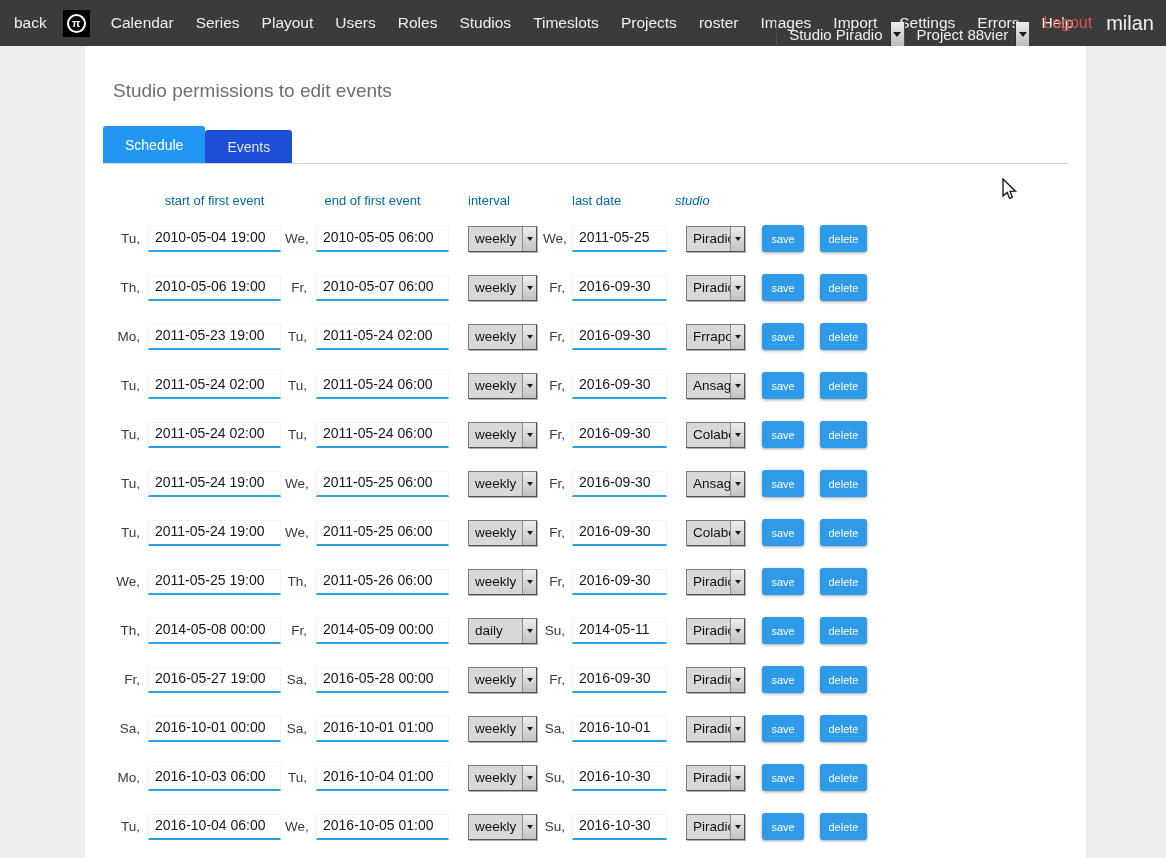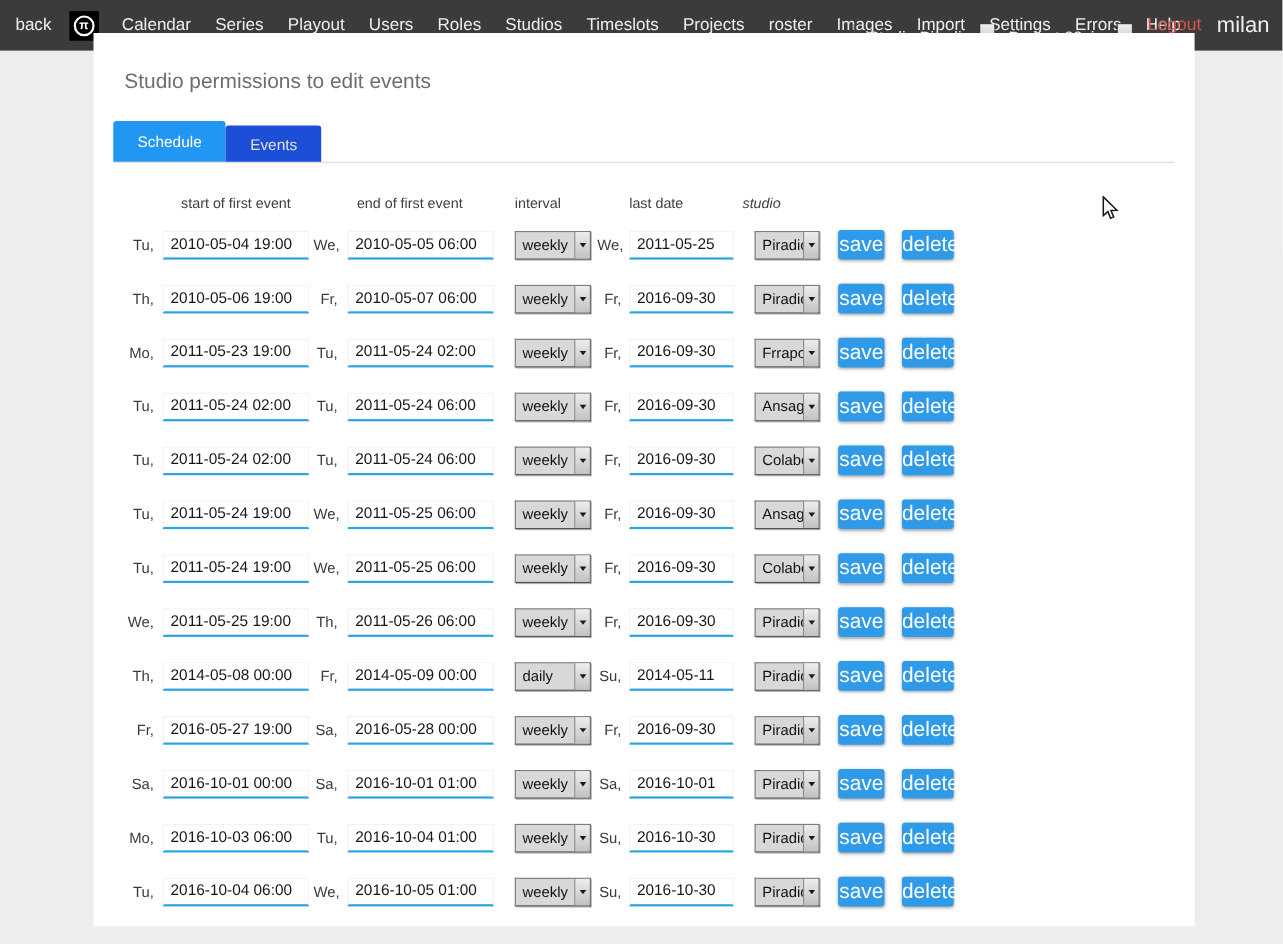--- a/index.html
+++ b/index.html
@@ -34,37 +34,37 @@
   .nav-strip {
     width:14px; background:linear-gradient(#ececec,#bdbdbd);
     border-left:1px solid #2e2e2e; display:flex; align-items:center; justify-content:center;
   }
   .tri { width:0; height:0; border-left:4px solid transparent; border-right:4px solid transparent; border-top:5px solid #1a1a1a; }
   .nav-logout { color:#d9534f; font-size:16px; padding:0 10px 0 14px; display:flex; align-items:center; }
   .nav-user { font-size:20px; padding:0 12px 0 4px; display:flex; align-items:center; }
 
   
   .card {
-    position:absolute; left:85px; top:30px; width:1001px; height:812px;
+    position:absolute; left:85px; top:46px; width:1001px; height:812px;
     background:#fff;
   }
   .page-title { margin:34px 0 0 28px; font-size:19px; color:#6e6e6e; }
 
   .tabs { display:flex; margin:24px 0 0 18px; align-items:flex-end; height:37px;text-align:right; }
   .tab {
     padding:0 22px; display:flex; align-items:center; font-size:14px;
     border-radius:3px 3px 0 0; cursor:pointer; height:37px;
   }
   .tab.active { background:#2196f3; color:#fff; }
   .tab.inactive { background:#1d4ed8; color:#e3e3e3; height:33px; }
   .tab-line { height:1px; background:#d8d8d8; margin:0 18px; }
 
   
   .table { padding-left:18px; }
-  .thead { display:flex; margin-top:22px; height:28px; align-items:center; font-size:13px; color:#404040; }
+  .thead { display:flex; margin-top:22px; height:28px; align-items:center; font-size:13px; color:#0369a1; }
   .hdr-start   { width:133px; margin-left:45px; text-align:center; }
   .hdr-end     { width:133px; margin-left:35px; text-align:center; position:relative; left:-10px; }
   .hdr-interval{ width:69px;  margin-left:19px; }
   .hdr-last    { width:95px;  margin-left:35px; }
   .hdr-studio  { width:70px;  margin-left:8px;font-style:italic;  }
 
   .row { display:flex; align-items:center; height:49px; }
   .day { font-size:13.5px; color:#3a3a3a; text-align:right; }
   .day1 { width:37px; margin-right:8px; }
   .day2 { width:22px; margin-left:4px; margin-right:9px; }
@@ -83,21 +83,21 @@
     box-shadow:1px 1px 0 rgba(80,80,80,.45); cursor:default;
   }
   .sel-text { flex:1; display:flex; align-items:center; padding:0 6px; font-size:13.5px; color:#111; overflow:hidden; }
   .sel-arrow { width:14px; background:linear-gradient(#ededed,#c2c2c2); border-left:1px solid #8d8d8d; display:flex; align-items:center; justify-content:center; }
   .sel-arrow .tri { border-left-width:3.5px; border-right-width:3.5px; border-top-width:4.5px; }
   .sel-interval { width:69px; margin-left:19px; }
   .sel-studio  { width:59px; margin-left:19px; }
 
   .btn {
     height:27px; border:none; border-radius:3px; background:#2e9ae8; color:#fff;
-    font-family:"Liberation Sans", sans-serif; font-size:19px; cursor:pointer;
+    font-family:"Liberation Sans", sans-serif; font-size:11px; cursor:pointer;
     box-shadow:0 1px 3px rgba(0,0,0,.35);
   }
   .btn-save { width:42px; margin-left:17px; }
   .btn-delete { width:47px; margin-left:16px; }
 
   .cursor { position:absolute; left:1000px; top:178px; pointer-events:none; }
 </style>
 </head>
 <body>
 

